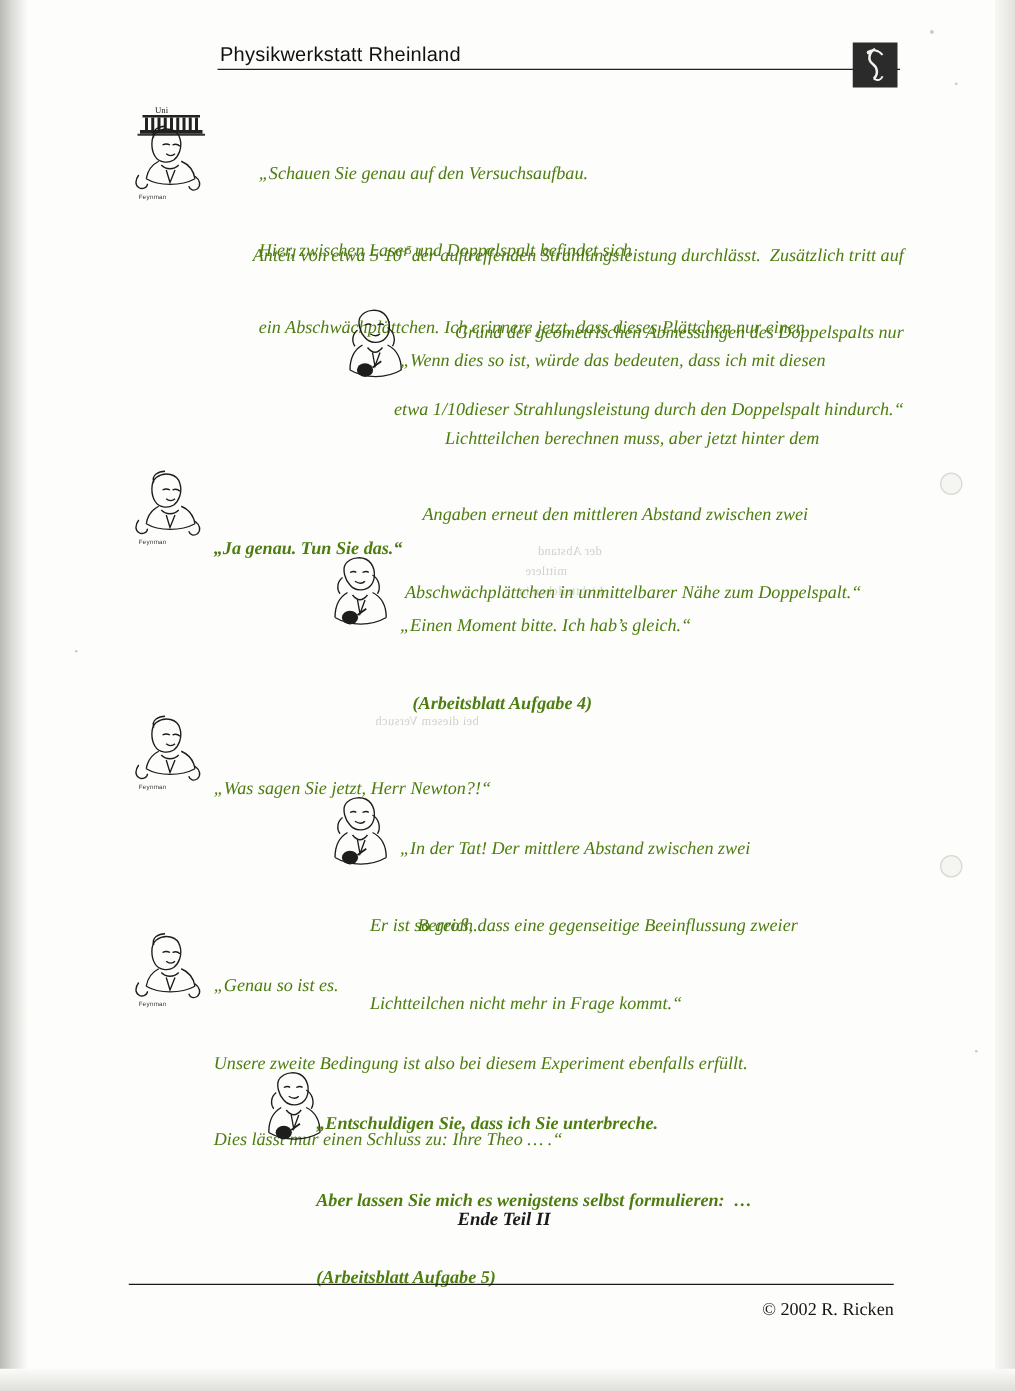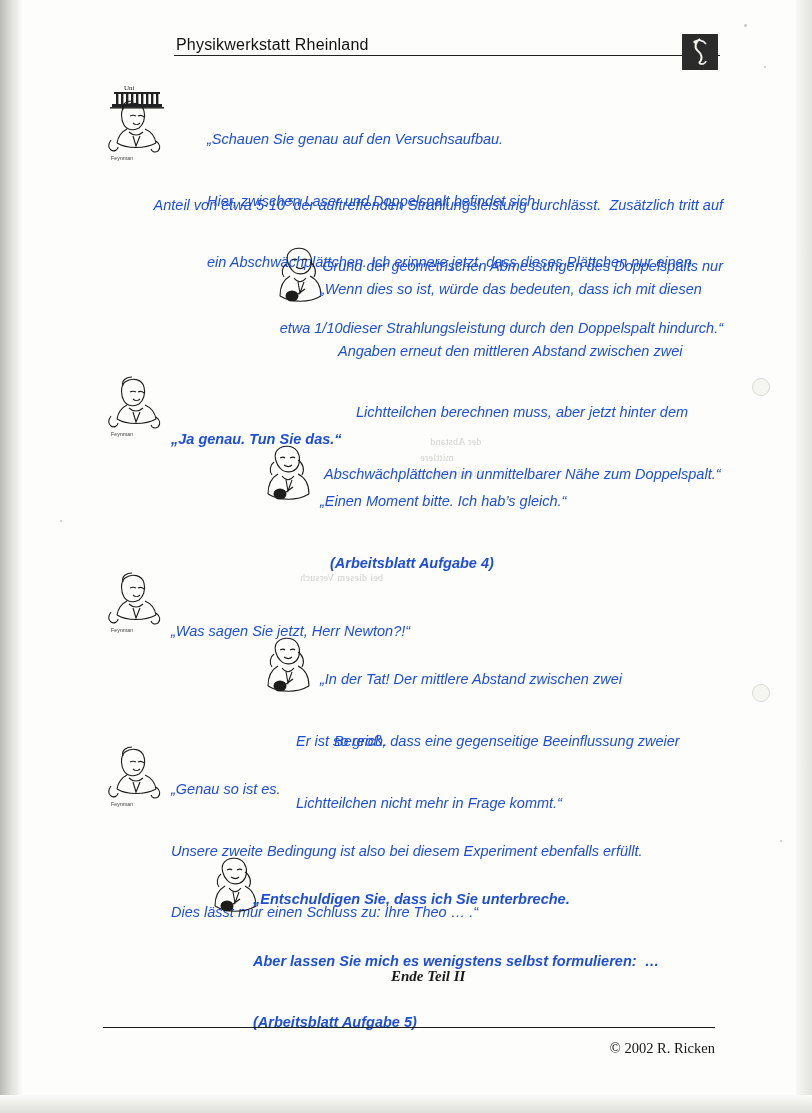--- a/index.html
+++ b/index.html
@@ -111,39 +111,38 @@
     bottom: -1px;
     left: 8px;
     font-family: "Liberation Sans", sans-serif;
     font-size: 5px;
     color: #333;
     letter-spacing: .2px;
   }
 
   .speech {
     position: absolute;
-    font-family: Liberation Sans, sans-serif;
+    font-family: Liberation Serif, serif;
     font-style: italic;
     font-size: 14.5px;
     line-height: 20.5px;
-    color: #1d4ed8;
+    color: #4d7c0f;
     white-space: pre-wrap;
   }
   .speech.bold { font-weight: bold; }
   .line { display: block; white-space: pre; }
   .line.bold { font-weight: bold; }
   .sup { font-size: 9.5px; vertical-align: super; }
 
   .end-note {
     position: absolute;
     font-family: "Liberation Serif", serif;
     font-style: italic;
     font-weight: bold;
     font-size: 15px;
-    margin-left: 25px;
   }
 
   .footer-rule {
     position: absolute;
     left: 103px; top: 1027px;
     width: 612px; height: 0;
     border-top: 1.6px solid #1a1a1a;
   }
   .footer-copy {
     position: absolute;
@@ -257,22 +256,22 @@
           <path d="M10 54 c12 7 29 7 41 0"></path>
           <path d="M24 36 c4 5 8 5 12 0"></path>
           <path d="M28 40 l2 11 l4 -11"></path>
         </g>
         <ellipse cx="22" cy="54" rx="6.5" ry="5.5" fill="#1d1d1d"></ellipse>
         <path d="M28 52 l7 -5" stroke="#1d1d1d" stroke-width="1.4" fill="none"></path>
       </svg>
     </div>
     <div class="speech" style="left:50px;top:0px;width:400px;">
       <span class="line">„Wenn dies so ist, würde das bedeuten, dass ich mit diesen</span>
+      <span class="line" style="padding-left:36px;">Lichtteilchen berechnen muss, aber jetzt hinter dem</span>
       <span class="line" style="padding-left:18px;">Angaben erneut den mittleren Abstand zwischen zwei</span>
-      <span class="line" style="padding-left:36px;">Lichtteilchen berechnen muss, aber jetzt hinter dem</span>
       <span class="line" style="padding-left:4px;">Abschwächplättchen in unmittelbarer Nähe zum Doppelspalt.“</span>
     </div>
   </div>
 
   <div class="block" style="left:103px;top:372px;width:320px;">
     <div class="portrait" style="left:0px;top:0px;">
       <svg viewBox="0 0 62 64" width="62" height="64" aria-hidden="true">
         <g stroke="#1d1d1d" fill="none" stroke-width="1.1">
           <path d="M22 10 c7 -5 17 -3 19 5 c2 7 -1 14 -5 17 c-5 3 -12 2 -15 -3 c-3 -5 -4 -15 1 -19 z"></path>
           <path d="M20 14 c-2 -6 4 -9 9 -9"></path>

